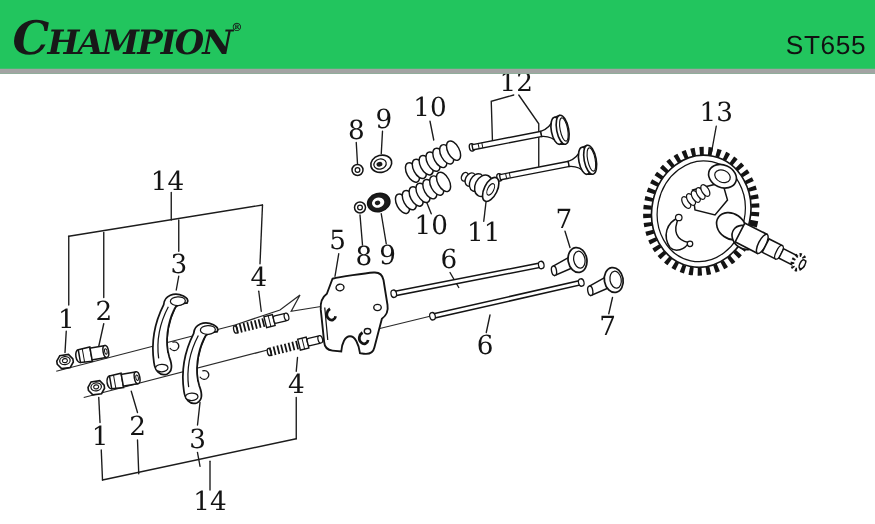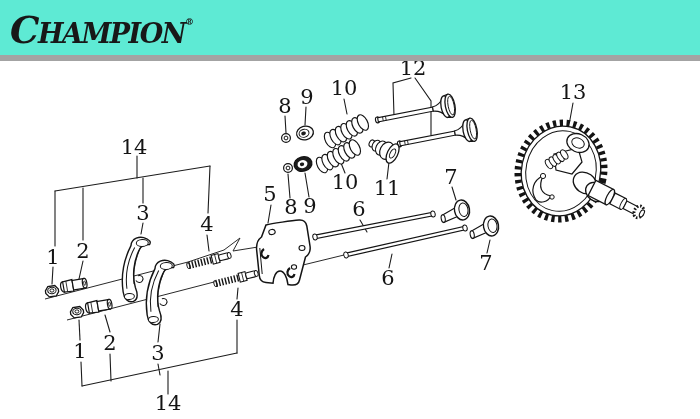--- a/index.html
+++ b/index.html
@@ -1,18 +1,18 @@
 <!DOCTYPE html>
 <html><head>
 <meta charset="utf-8">
 <style>
   html,body{margin:0;padding:0;background:#fff;}
   body{width:700px;height:419px;overflow:hidden;position:relative;
        font-family:"Liberation Sans",sans-serif;color:#161616;}
-  .header{position:relative;height:55px;border-bottom:6px solid #a3a3a3;background:#5eead4;}
+  .header{position:relative;height:55px;border-bottom:4px solid #a3a3a3;background:#22c55e;}
   .logo{position:absolute;left:10px;top:8px;
         font-family:"DejaVu Serif",serif;font-style:italic;font-weight:bold;color:#181818;
         white-space:nowrap;}
   .logo-text{font-size:27px;letter-spacing:-1.5px;display:inline-block;line-height:1.2;}
   .logo-text::first-letter{font-size:37px;}
   .logo-reg{font-size:9px;vertical-align:18px;font-style:normal;}
   .subtitle{position:absolute;left:379px;top:29px;transform:translateX(-50%);
             font-size:13.5px;white-space:nowrap;color:#111;}
   .model{position:absolute;right:7px;top:25px;font-size:21px;color:#111;letter-spacing:.5px;}
   svg{display:block;}
@@ -21,20 +21,21 @@
   .pt{stroke:#141414;fill:#fff;}
   text.callout{font-family:"DejaVu Serif",serif;font-size:21px;fill:#141414;text-anchor:middle;}
 </style>
 </head>
 <body>
 
 <div class="header">
   <div class="logo">
     <span class="logo-text">CHAMPION</span><span class="logo-reg">®</span>
   </div>
+  <div class="model">ST655</div>
 </div>
 
 <svg width="700" height="362" viewBox="0 57 700 362" xmlns="http://www.w3.org/2000/svg">
 
   <defs>
     <g id="nut">
       <path class="pt" stroke-width="1.3" d="M-6.5,-1 L-3.5,-5 L3.5,-5 L6.5,-1 L6.5,1.5 L3.5,5.5 L-3.5,5.5 L-6.5,1.5 Z"></path>
       <ellipse cx="0" cy="-0.5" rx="4.2" ry="3.2" fill="none" stroke="#141414" stroke-width="1"></ellipse>
       <ellipse cx="0" cy="-0.5" rx="2" ry="1.6" fill="none" stroke="#141414" stroke-width="0.9"></ellipse>
     </g>

